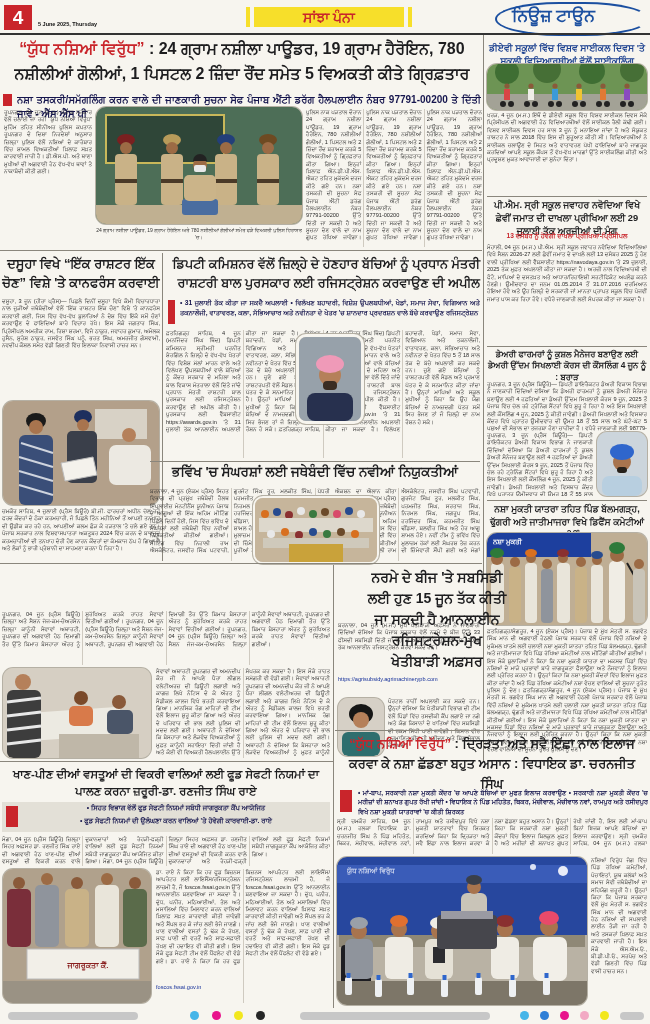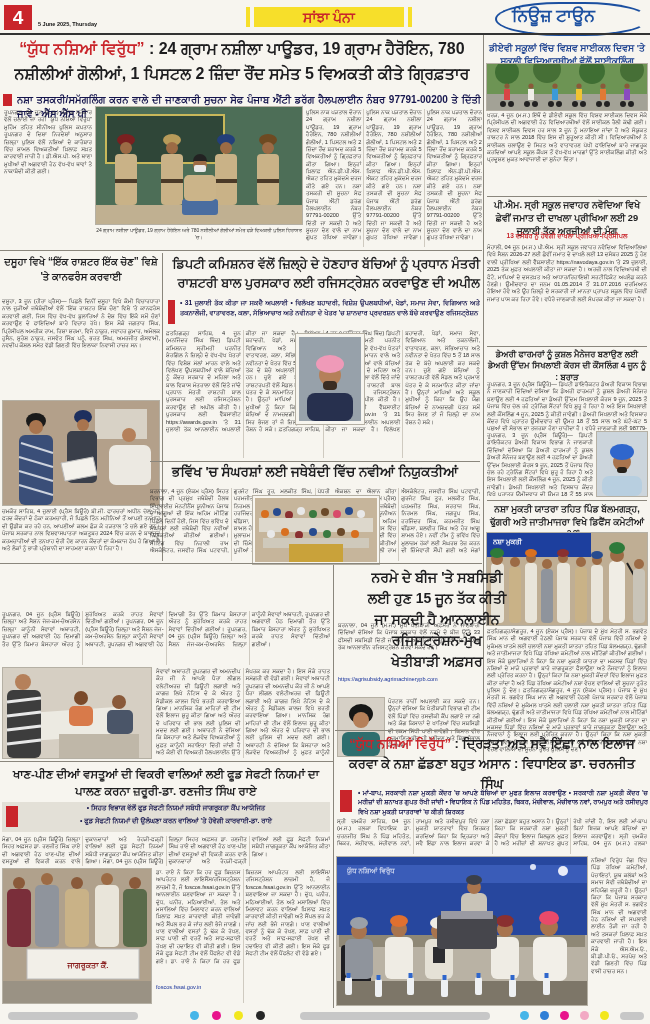--- a/index.html
+++ b/index.html
@@ -10,21 +10,21 @@
   .cols3{column-count:3;column-gap:5px;column-rule:1px solid #cfcac0;}
   .cols4{column-count:4;column-gap:5px;column-rule:1px solid #cfcac0;}
   .hl{font-weight:bold;color:#1d1d1f;text-align:center;}
   .red{color:#c9252b;}
   .blue-h{color:#1a3f8f;}
   .cap{font-size:5px;color:#333;text-align:center;overflow:hidden;}
   .hrule{background:#8a867c;height:1px;}
   .vrule{background:#8a867c;width:1px;}
   .redsq{background:#c9252b;}
   .deck{font-weight:bold;color:#15154d;text-align:justify;overflow:hidden;}
-  .photo{overflow:hidden;background:#cfc8bb;box-shadow:0 0 0 1px #b5b0a4;}
+  .photo{overflow:hidden;background:#cfc8bb;box-shadow:0 0 0 1px #b5b0a4;border-radius:10px;}
   .bannertxt{position:absolute;font-weight:bold;overflow:hidden;}
   .greybar{background:#c7c7c7;border-radius:4px;height:8px;}
   .dot{width:9px;height:9px;border-radius:50%;}
 </style>
 </head>
 <body>
 
 <div class="page">
 
   <div class="abs" style="left:4px;top:5px;width:28px;height:25px;background:#c9252b;color:#fff;font-weight:bold;font-size:19px;text-align:center;line-height:25px;">4</div>
@@ -168,21 +168,21 @@
         <line x1="140" y1="30" x2="148" y2="44" stroke="#222" stroke-width="2"></line>
         <rect x="146" y="36" width="12" height="54" rx="4" fill="#c9c4b8"></rect>
           <circle cx="152" cy="31" r="5" fill="#9c6b45"></circle>
       </g>
     </svg>
     <span class="bannertxt" style="left:6px;top:5px;width:95px;color:#fff;font-size:7px;">ਨਸ਼ਾ ਮੁਕਤੀ</span>
   </div>
   <div class="abs bt" style="left:487px;top:628px;width:160px;height:130px;">ਫ਼ਤਹਿਗੜ੍ਹ/ਸੰਗਰੂਰ, 4 ਜੂਨ (ਏਕਮ ਪ੍ਰੈਸ)। ਪੰਜਾਬ ਦੇ ਮੁੱਖ ਮੰਤਰੀ ਸ. ਭਗਵੰਤ ਸਿੰਘ ਮਾਨ ਦੀ ਅਗਵਾਈ ਹੇਠਲੀ ਪੰਜਾਬ ਸਰਕਾਰ ਵੱਲੋਂ ਪੰਜਾਬ ਵਿੱਚੋਂ ਨਸ਼ਿਆਂ ਦੇ ਮੁਕੰਮਲ ਖਾਤਮੇ ਲਈ ਚਲਾਈ ਨਸ਼ਾ ਮੁਕਤੀ ਯਾਤਰਾ ਤਹਿਤ ਪਿੰਡ ਬੱਲਮਗੜ੍ਹ, ਢੁੱਗਰੀ ਅਤੇ ਜਾਤੀਮਾਜਰਾ ਵਿਖੇ ਪਿੰਡ ਰੱਖਿਆ ਕਮੇਟੀਆਂ ਨਾਲ ਮੀਟਿੰਗਾਂ ਕੀਤੀਆਂ ਗਈਆਂ। ਇਸ ਮੌਕੇ ਬੁਲਾਰਿਆਂ ਨੇ ਕਿਹਾ ਕਿ ਨਸ਼ਾ ਮੁਕਤੀ ਯਾਤਰਾ ਦਾ ਮਕਸਦ ਪਿੰਡਾਂ ਵਿੱਚ ਨਸ਼ਿਆਂ ਦੇ ਮਾੜੇ ਪ੍ਰਭਾਵਾਂ ਬਾਰੇ ਜਾਗਰੂਕਤਾ ਫੈਲਾਉਣਾ ਅਤੇ ਨੌਜਵਾਨਾਂ ਨੂੰ ਇਲਾਜ ਲਈ ਪ੍ਰੇਰਿਤ ਕਰਨਾ ਹੈ। ਉਨ੍ਹਾਂ ਕਿਹਾ ਕਿ ਨਸ਼ਾ ਮੁਕਤੀ ਕੇਂਦਰਾਂ ਵਿੱਚ ਇਲਾਜ ਮੁਫ਼ਤ ਕੀਤਾ ਜਾਂਦਾ ਹੈ ਅਤੇ ਪਿੰਡ ਰੱਖਿਆ ਕਮੇਟੀਆਂ ਨਸ਼ਾ ਵੇਚਣ ਵਾਲਿਆਂ ਦੀ ਸੂਚਨਾ ਤੁਰੰਤ ਪੁਲਿਸ ਨੂੰ ਦੇਣ। ਫ਼ਤਹਿਗੜ੍ਹ/ਸੰਗਰੂਰ, 4 ਜੂਨ (ਏਕਮ ਪ੍ਰੈਸ)। ਪੰਜਾਬ ਦੇ ਮੁੱਖ ਮੰਤਰੀ ਸ. ਭਗਵੰਤ ਸਿੰਘ ਮਾਨ ਦੀ ਅਗਵਾਈ ਹੇਠਲੀ ਪੰਜਾਬ ਸਰਕਾਰ ਵੱਲੋਂ ਪੰਜਾਬ ਵਿੱਚੋਂ ਨਸ਼ਿਆਂ ਦੇ ਮੁਕੰਮਲ ਖਾਤਮੇ ਲਈ ਚਲਾਈ ਨਸ਼ਾ ਮੁਕਤੀ ਯਾਤਰਾ ਤਹਿਤ ਪਿੰਡ ਬੱਲਮਗੜ੍ਹ, ਢੁੱਗਰੀ ਅਤੇ ਜਾਤੀਮਾਜਰਾ ਵਿਖੇ ਪਿੰਡ ਰੱਖਿਆ ਕਮੇਟੀਆਂ ਨਾਲ ਮੀਟਿੰਗਾਂ ਕੀਤੀਆਂ ਗਈਆਂ। ਇਸ ਮੌਕੇ ਬੁਲਾਰਿਆਂ ਨੇ ਕਿਹਾ ਕਿ ਨਸ਼ਾ ਮੁਕਤੀ ਯਾਤਰਾ ਦਾ ਮਕਸਦ ਪਿੰਡਾਂ ਵਿੱਚ ਨਸ਼ਿਆਂ ਦੇ ਮਾੜੇ ਪ੍ਰਭਾਵਾਂ ਬਾਰੇ ਜਾਗਰੂਕਤਾ ਫੈਲਾਉਣਾ ਅਤੇ ਨੌਜਵਾਨਾਂ ਨੂੰ ਇਲਾਜ ਲਈ ਪ੍ਰੇਰਿਤ ਕਰਨਾ ਹੈ। ਉਨ੍ਹਾਂ ਕਿਹਾ ਕਿ ਨਸ਼ਾ ਮੁਕਤੀ ਕੇਂਦਰਾਂ ਵਿੱਚ ਇਲਾਜ ਮੁਫ਼ਤ ਕੀਤਾ ਜਾਂਦਾ ਹੈ ਅਤੇ ਪਿੰਡ ਰੱਖਿਆ ਕਮੇਟੀਆਂ ਨਸ਼ਾ ਵੇਚਣ ਵਾਲਿਆਂ ਦੀ ਸੂਚਨਾ ਤੁਰੰਤ ਪੁਲਿਸ ਨੂੰ ਦੇਣ।</div>
 
   <div class="abs vrule" style="left:162px;top:253px;height:308px;"></div>
-  <div class="abs hl" style="left:2px;top:255px;width:158px;height:40px;font-size:10px;line-height:1.45;">ਦਸੂਹਾ ਵਿਖੇ “ਇੱਕ ਰਾਸ਼ਟਰ ਇੱਕ ਚੋਣ” ਵਿਸ਼ੇ 'ਤੇ ਕਾਨਫਰੰਸ ਕਰਵਾਈ</div>
+  <div class="abs hl" style="left:2px;top:255px;width:158px;height:40px;font-size:13px;line-height:1.45;">ਦਸੂਹਾ ਵਿਖੇ “ਇੱਕ ਰਾਸ਼ਟਰ ਇੱਕ ਚੋਣ” ਵਿਸ਼ੇ 'ਤੇ ਕਾਨਫਰੰਸ ਕਰਵਾਈ</div>
   <div class="abs bt" style="left:2px;top:298px;width:158px;height:84px;">ਦਸੂਹਾ, 3 ਜੂਨ (ਹੀਰਾ ਪ੍ਰੈਸ)— ਪਿਛਲੇ ਦਿਨੀਂ ਦਸੂਹਾ ਵਿਖੇ ਕੌਮੀ ਵਿਚਾਰਧਾਰਾ ਨਾਲ ਜੁੜੀਆਂ ਜਥੇਬੰਦੀਆਂ ਵੱਲੋਂ “ਇੱਕ ਰਾਸ਼ਟਰ ਇੱਕ ਚੋਣ” ਵਿਸ਼ੇ 'ਤੇ ਕਾਨਫਰੰਸ ਕਰਵਾਈ ਗਈ, ਜਿਸ ਵਿੱਚ ਵੱਖ-ਵੱਖ ਬੁਲਾਰਿਆਂ ਨੇ ਦੇਸ਼ ਵਿੱਚ ਇੱਕੋ ਸਮੇਂ ਚੋਣਾਂ ਕਰਵਾਉਣ ਦੇ ਫਾਇਦਿਆਂ ਬਾਰੇ ਵਿਚਾਰ ਰੱਖੇ। ਇਸ ਮੌਕੇ ਜਗਤਾਰ ਸਿੰਘ, ਪ੍ਰਿੰਸੀਪਲ ਅਮਰੀਕ ਰਾਮ, ਰਿਸ਼ਾ ਸ਼ਰਮਾ, ਵਿਜੇ ਠਾਕੁਰ, ਜਵਾਹਰ ਕੁਮਾਰ, ਅਮੋਲਕ ਹੁਸੈਨ, ਸੁਰੇਸ਼ ਠਾਕੁਰ, ਜਸਵੰਤ ਸਿੰਘ ਪਨੂੰ, ਭਰਤ ਸਿੰਘ, ਅਮਰਜੀਤ ਗੋਸਵਾਮੀ, ਨਵਦੀਪ ਕੌਸ਼ਲ ਸਮੇਤ ਵੱਡੀ ਗਿਣਤੀ ਵਿੱਚ ਇਲਾਕਾ ਨਿਵਾਸੀ ਹਾਜ਼ਰ ਸਨ।</div>
   <div class="abs hl" style="left:2px;top:405px;width:158px;height:14px;font-size:8px;">ਫਰਦ ਕੇਂਦਰਾਂ ਦੇ ਕਰਮਚਾਰੀਆਂ ਨੇ ਕੀਤੀ ਕਲਮ ਛੋੜ ਹੜਤਾਲ</div>
   <div class="abs photo" style="left:3px;top:401px;width:156px;height:104px;">
     <svg width="156" height="104" xmlns="http://www.w3.org/2000/svg">
       <rect width="156" height="104" fill="#b3a08a"></rect>
       <rect x="92" y="8" width="52" height="30" fill="#d8d2c6"></rect>
       <ellipse cx="33" cy="20" rx="10" ry="8" fill="#1a1a1a"></ellipse>
         <circle cx="33" cy="26" r="7" fill="#a8744e"></circle>
       <rect x="16" y="34" width="34" height="70" rx="6" fill="#3a4e78"></rect>
       <line x1="18" y1="42" x2="50" y2="52" stroke="#cfd4de" stroke-width="2"></line>

